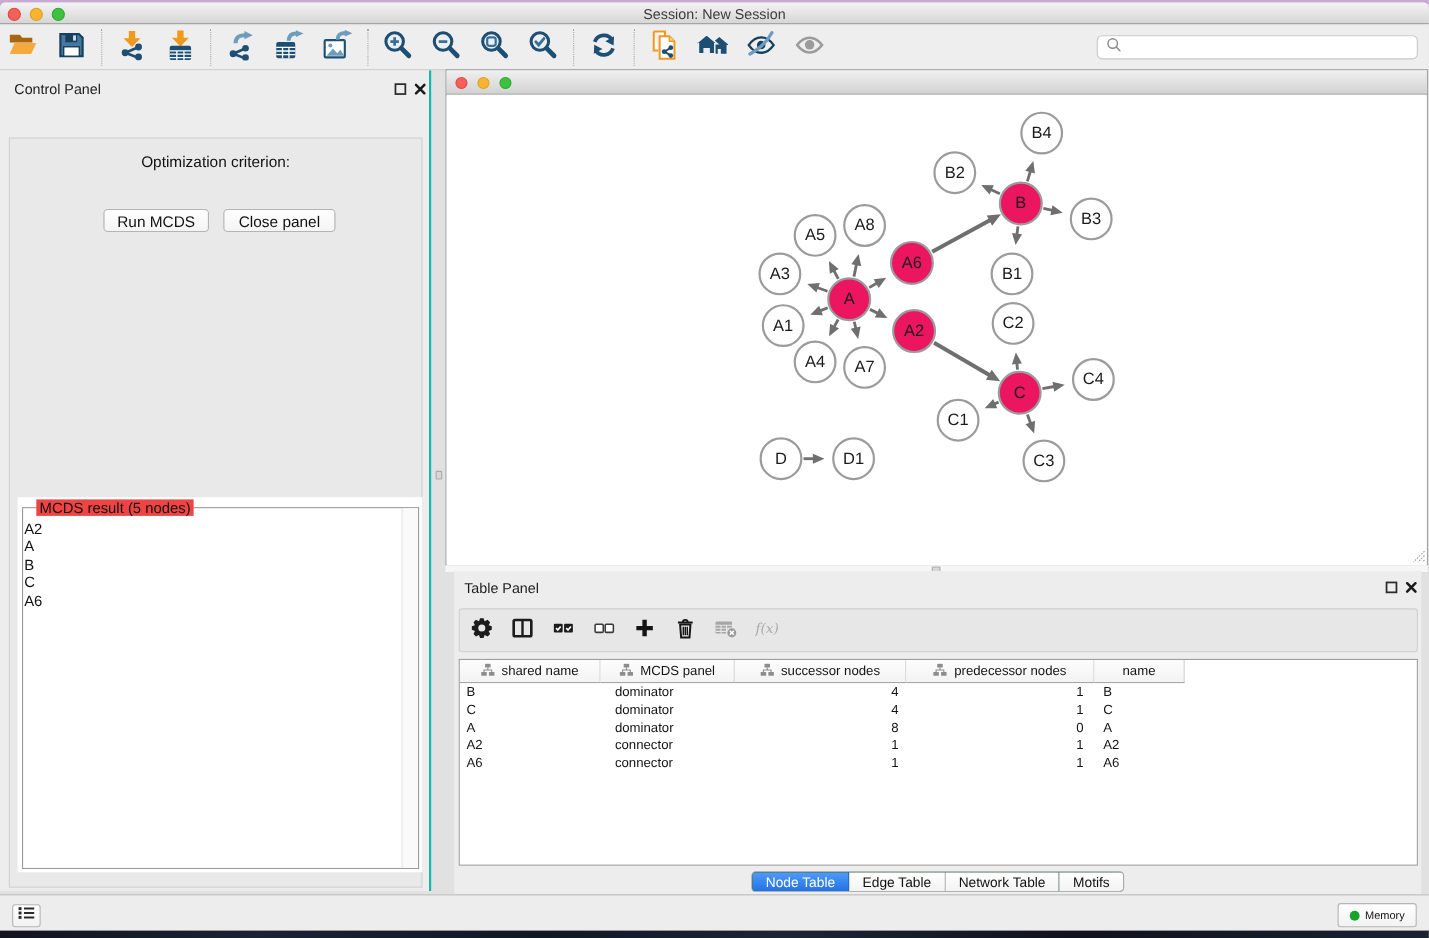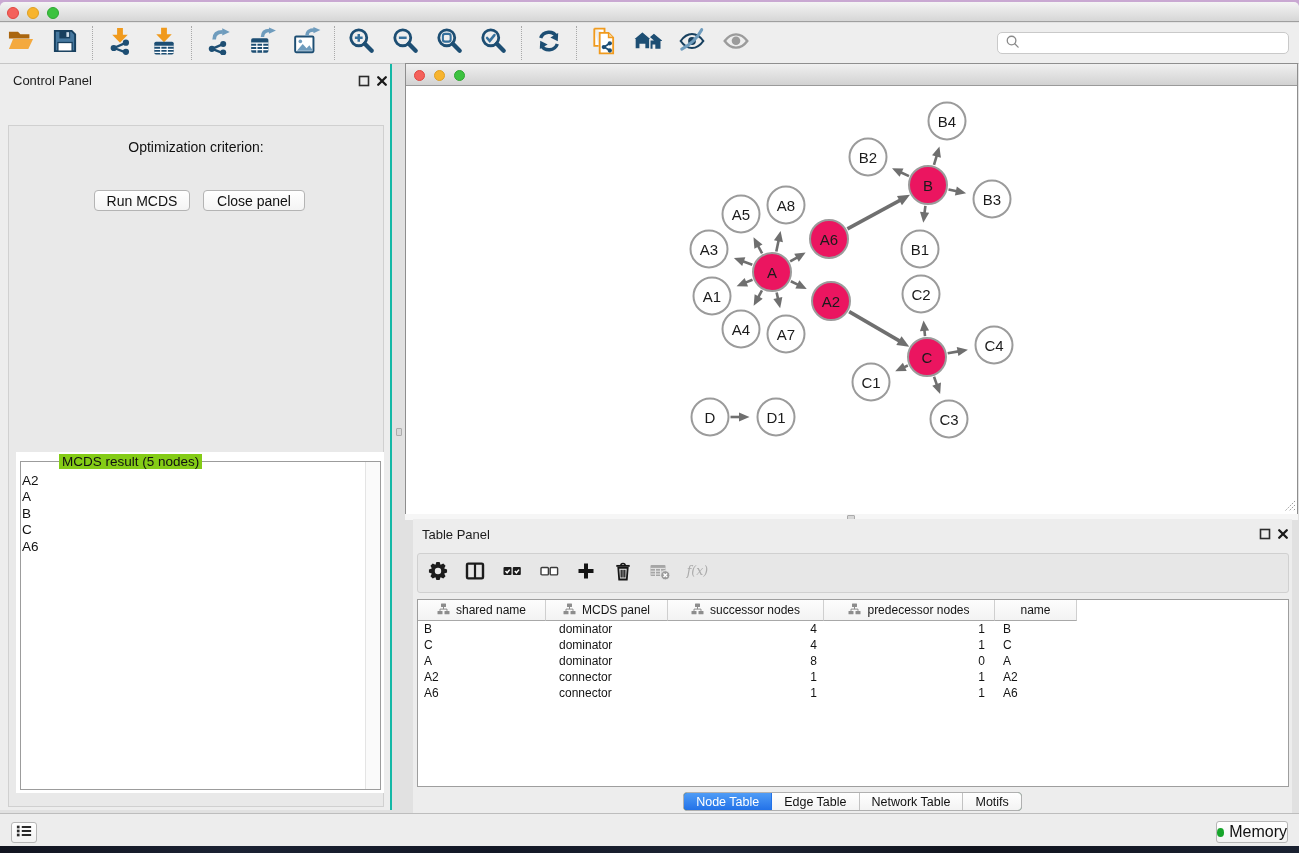--- a/index.html
+++ b/index.html
@@ -72,22 +72,22 @@
     align-items:center; justify-content:center; }
   .mcds-select .stepper svg { width:11px; height:17px; }
   .btn { position:absolute; height:21px; background:linear-gradient(#ffffff,#f4f4f4);
     border:1px solid #b4b4b4; border-radius:4px; font-size:14px; color:#111;
     display:flex; align-items:center; justify-content:center; }
   .btn-run { left:85px; top:64px; width:96px; }
   .btn-close { left:194px; top:64px; width:102px; }
 
   .result-wrap { position:absolute; left:7px; top:326px; width:368px; height:341px; background:#fff; }
   .result-border { position:absolute; left:4px; top:9px; right:3px; bottom:3px; border:1px solid #9c9c9c; }
-  .result-title { position:absolute; left:17px; top:2px; font-size:13.5px; color:#111; background:#84cc16;
-    padding:0 3px;margin-left:26px; }
+  .result-title { position:absolute; left:17px; top:2px; font-size:13.5px; color:#111; background:#ef4444;
+    padding:0 3px; }
   .result-list { position:absolute; left:6px; top:21px; right:20px; bottom:5px; font-size:13.5px;
     color:#111; line-height:16.4px; }
   .result-scroll { position:absolute; right:4px; top:10px; width:15px; bottom:4px; background:#fafafa;
     border-left:1px solid #e4e4e4; }
 
   
   .net-window { position:absolute; left:405px; top:-1px; width:893px; height:451px;
     background:#fff; border:1px solid #8e8e8e; box-shadow:none; }
   .net-titlebar { position:absolute; left:0; top:0; width:100%; height:22px;
     background:linear-gradient(#f0f0f0,#d2d2d2); border-bottom:1px solid #9a9a9a; }
@@ -129,33 +129,34 @@
 
   
   .statusbar { position:absolute; left:0; top:813px; width:1299px; height:33px; background:#ededed;
     border-top:1px solid #bdbdbd; }
   .status-left-btn { position:absolute; left:11px; top:8px; width:26px; height:21px;
     background:linear-gradient(#ffffff,#f2f2f2); border:1px solid #b6b6b6; border-radius:3px;
     display:flex; align-items:center; justify-content:center; }
   .status-left-btn svg { width:20px; height:16px; }
   .memory-btn { position:absolute; right:11px; top:7px; width:72px; height:22px;
     background:linear-gradient(#ffffff,#f2f2f2); border:1px solid #b6b6b6; border-radius:3px;
-    display:flex; align-items:center; justify-content:center; gap:5px; font-size:16px; color:#111; }
+    display:flex; align-items:center; justify-content:center; gap:5px; font-size:10px; color:#111; }
   .memory-dot { width:9px; height:9px; border-radius:50%; background:#17a52b; }
 </style>
 </head>
 <body>
 
 <div class="desktop-top"></div>
 <div class="desktop-bottom"></div>
 
 <div class="titlebar">
   <span class="tl tl-red" style="left:7px"></span>
   <span class="tl tl-yellow" style="left:27px"></span>
   <span class="tl tl-green" style="left:47px"></span>
+  <div class="title">Session: New Session</div>
 </div>
 
 <div class="toolbar">
 
   <div class="tb-group">
       <div class="tb-btn">
         <span><svg viewBox="0 0 26 26">
             <path d="M1.8 20.5V4.3h8.4l2.2 2.4H20.8v4H1.8Z" fill="#aa660f"></path>
             <path d="M5.6 11.2h18.6l-4.4 9.3H1.8Z" fill="#f4a93e"></path>
           </svg></span>

